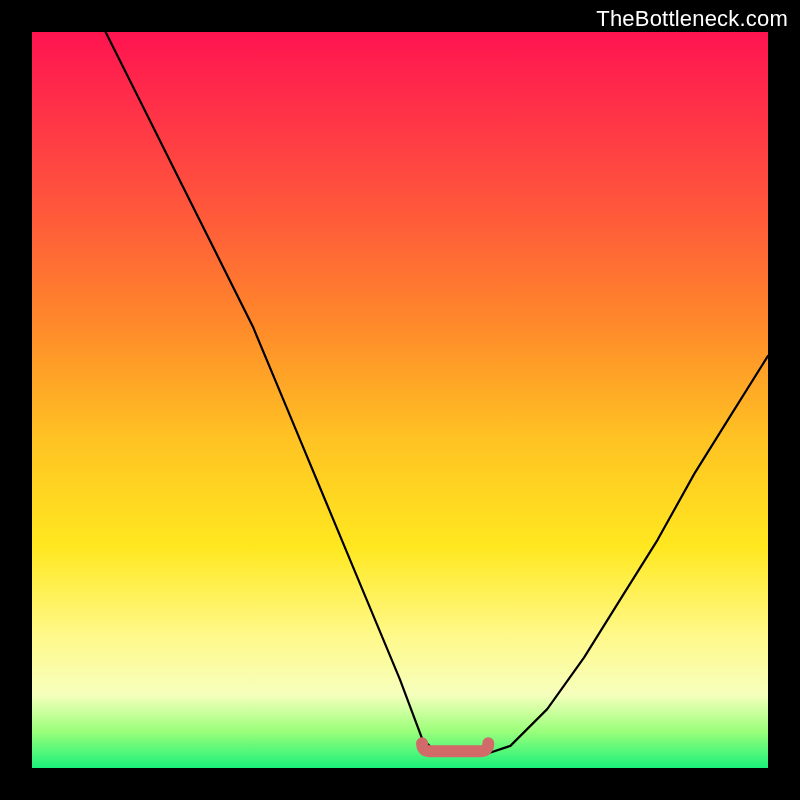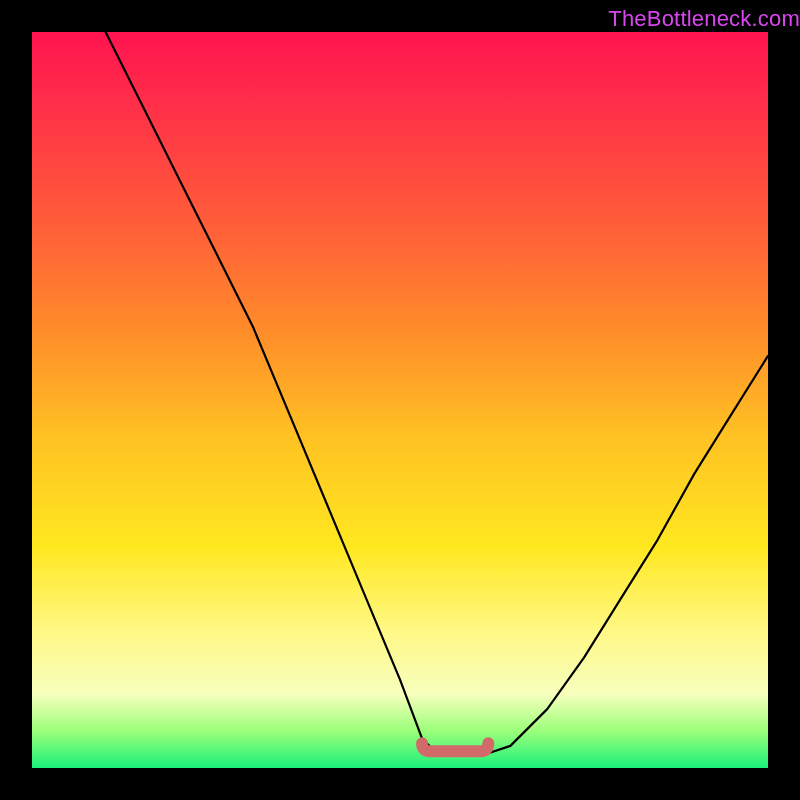--- a/index.html
+++ b/index.html
@@ -36,22 +36,22 @@
       #ffe820 70%,
       #fff98a 82%,
       #f6ffbd 90%,
       #9bff7a 95%,
       #1af07a 100%
     );
   }
   .watermark {
     position: absolute;
     top: 6px;
-    right: 0;
-    color: #d946ef;
+    right: 12px;
+    color: #ffffff;
     font-size: 22px;
     font-weight: 500;
     letter-spacing: 0.2px;
     user-select: none;
   }
   svg.curve {
     position: absolute;
     left: 32px;
     top: 32px;
     width: 736px;

